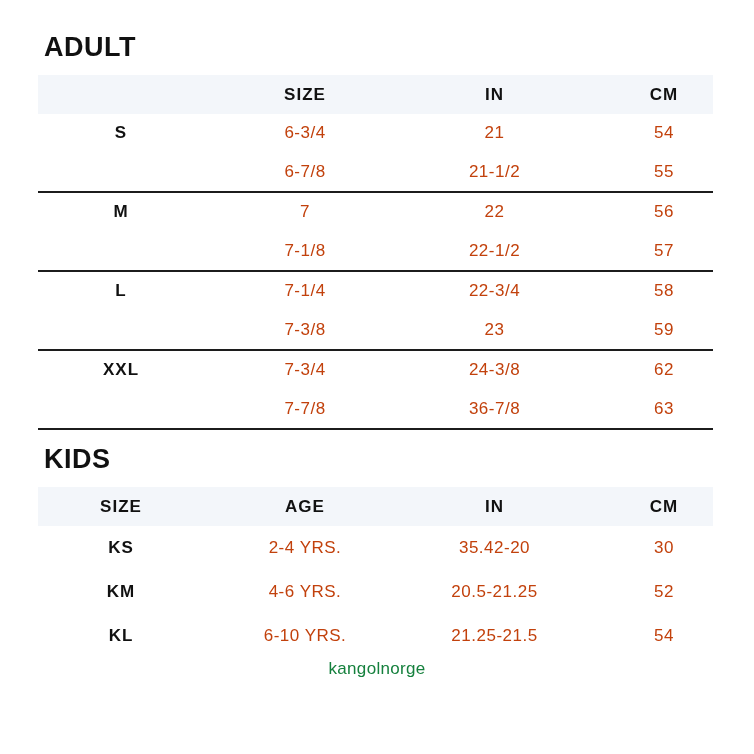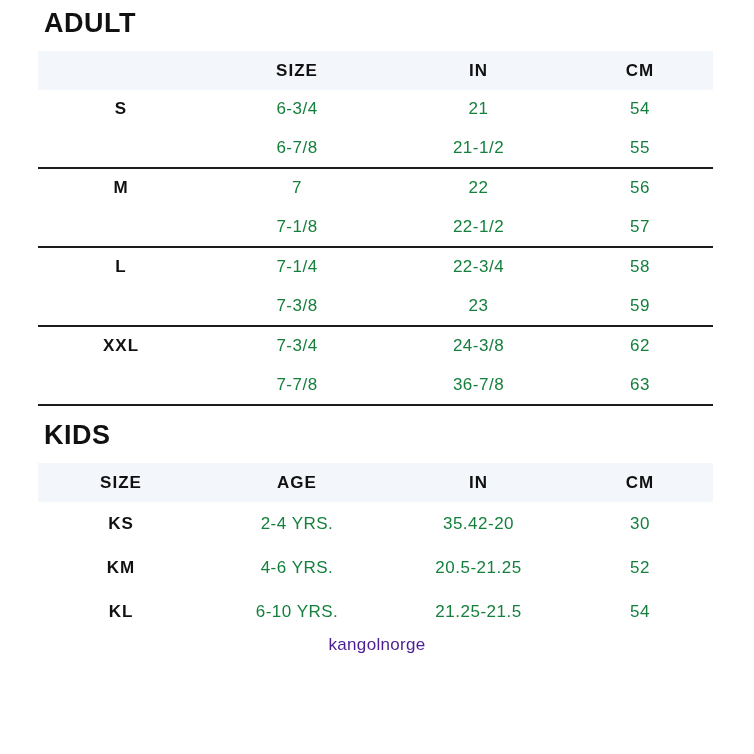--- a/index.html
+++ b/index.html
@@ -13,62 +13,63 @@
   .page { position: relative; width: 754px; height: 754px; }
 
   .section-title {
     font-size: 27px;
     font-weight: bold;
     color: #111111;
     letter-spacing: 0.5px;
     margin: 0 0 0 44px;
     line-height: 26px;
   }
-  .adult-title { padding-top: 10px; }
+  .adult-title { padding-top: 34px; }
   .kids-title  { margin-top: 16px; }
 
   .table {
     width: 675px;
     margin: 15px 0 0 38px;
   }
   .tr, .thead {
     display: grid;
     grid-template-columns: 166px 186px 177px 146px;
     align-items: center;
+    gap: 8px;
   }
   .thead {
     height: 39px;
     background: #f3f6fa;
   }
   .th {
     text-align: center;
     font-weight: bold;
     font-size: 17px;
     color: #111111;
     letter-spacing: 1px;
   }
   .adult .tr { height: 38.5px; }
   .kids  .tr { height: 44px; }
   .group { border-bottom: 2px solid #1c1c1c; }
   .td {
     text-align: center;
     font-size: 17px;
-    color: #15803d;
+    color: #c2410c;
     letter-spacing: 0.5px;
   }
   .td.label {
     font-weight: bold;
     color: #111111;
     letter-spacing: 1px;
   }
   .footer {
     margin-top: 1px;
     text-align: center;
     font-size: 17px;
-    color: #4c1d95;
+    color: #15803d;
     letter-spacing: 0.3px;
   }
 </style>
 </head>
 <body>
 
 <div class="page">
 
   <h2 class="section-title adult-title">ADULT</h2>
 

